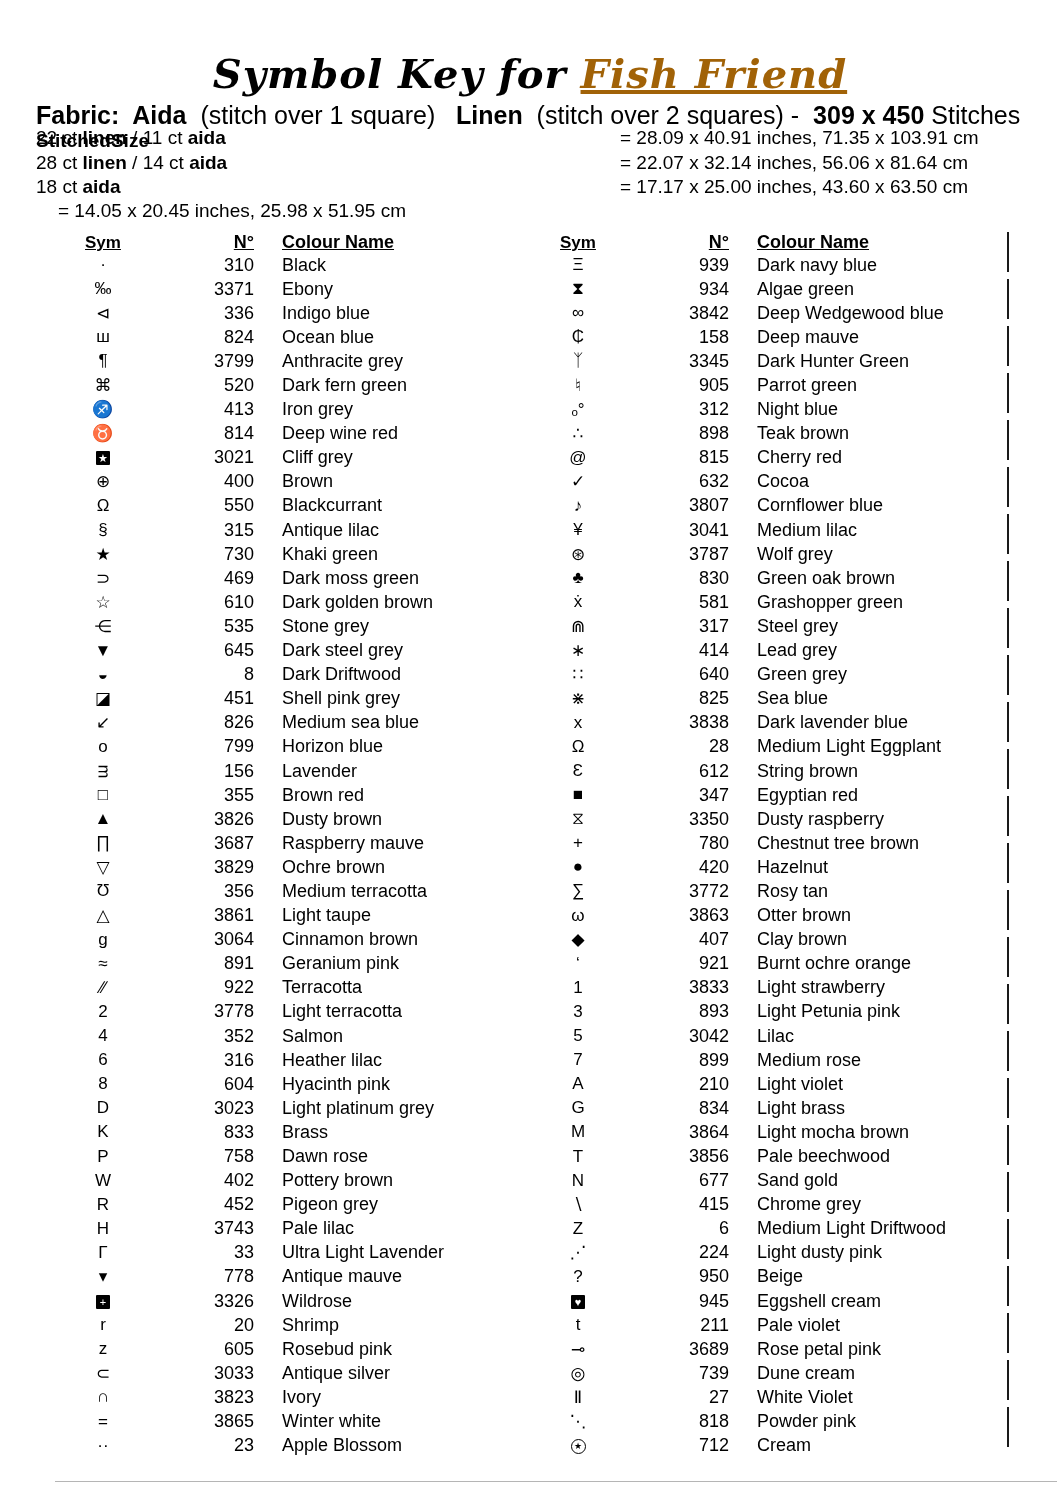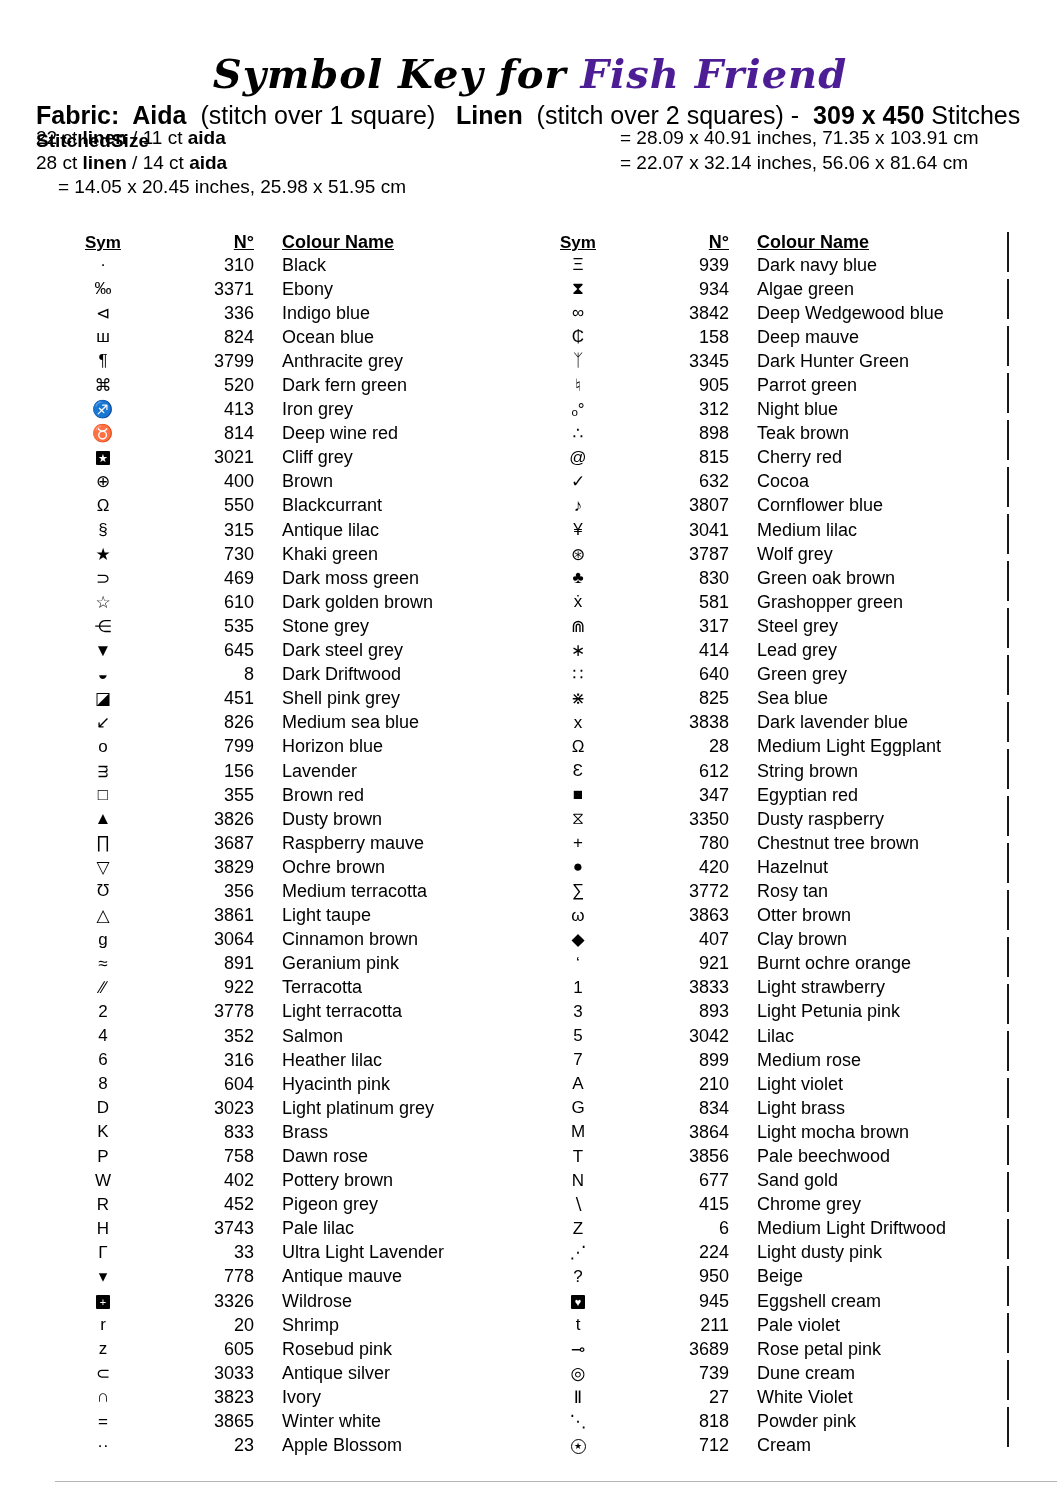--- a/index.html
+++ b/index.html
@@ -47,34 +47,38 @@
     background:repeating-linear-gradient(to bottom, #1a1a1a 0 40px, transparent 40px 47px);
   }
   .bottom-line {
     position:absolute; left:55px; top:1481px; width:1002px; height:0;
     border-top:1.5px solid #b5b5b5;
   }
 </style>
 </head>
 <body>
 
-<div class="title-row"><span>Symbol Key for</span><span class="title-name" style="color: #4c1d95;">Fish Friend</span></div>
+<div class="title-row"><span>Symbol Key for</span><span class="title-name" style="color: #a16207; text-decoration: underline;">Fish Friend</span></div>
 
 <div class="fabric-line"><span></span><b>Fabric:  Aida</b><span>  (stitch over 1 square)   </span><b>Linen</b><span>  (stitch over 2 squares) -  </span><b>309 x 450</b><span> Stitches</span></div>
 
 <div class="stitched">
   <span class="ss-label">StitchedSize</span>
   <div>
       <div class="ss-line">
         <span class="ss-left"><span>22 ct </span><b>linen</b><span> / 11 ct </span><b>aida</b><span> </span></span>
         <span class="ss-right">= 28.09 x 40.91 inches, 71.35 x 103.91 cm</span>
       </div>
       <div class="ss-line">
         <span class="ss-left"><span>28 ct </span><b>linen</b><span> / 14 ct </span><b>aida</b><span> </span></span>
         <span class="ss-right">= 22.07 x 32.14 inches, 56.06 x 81.64 cm</span>
+      </div>
+      <div class="ss-line">
+        <span class="ss-left"><span>18 ct </span><b>aida</b><span>  </span></span>
+        <span class="ss-right">= 17.17 x 25.00 inches, 43.60 x 63.50 cm</span>
       </div>
       <div class="ss-line">
         <span class="ss-right">= 14.05 x 20.45 inches, 25.98 x 51.95 cm</span>
       </div>
     </div>
 </div>
 
 <div class="col col1">
   <div class="hrow">
     <span class="sym hu">Sym</span>

